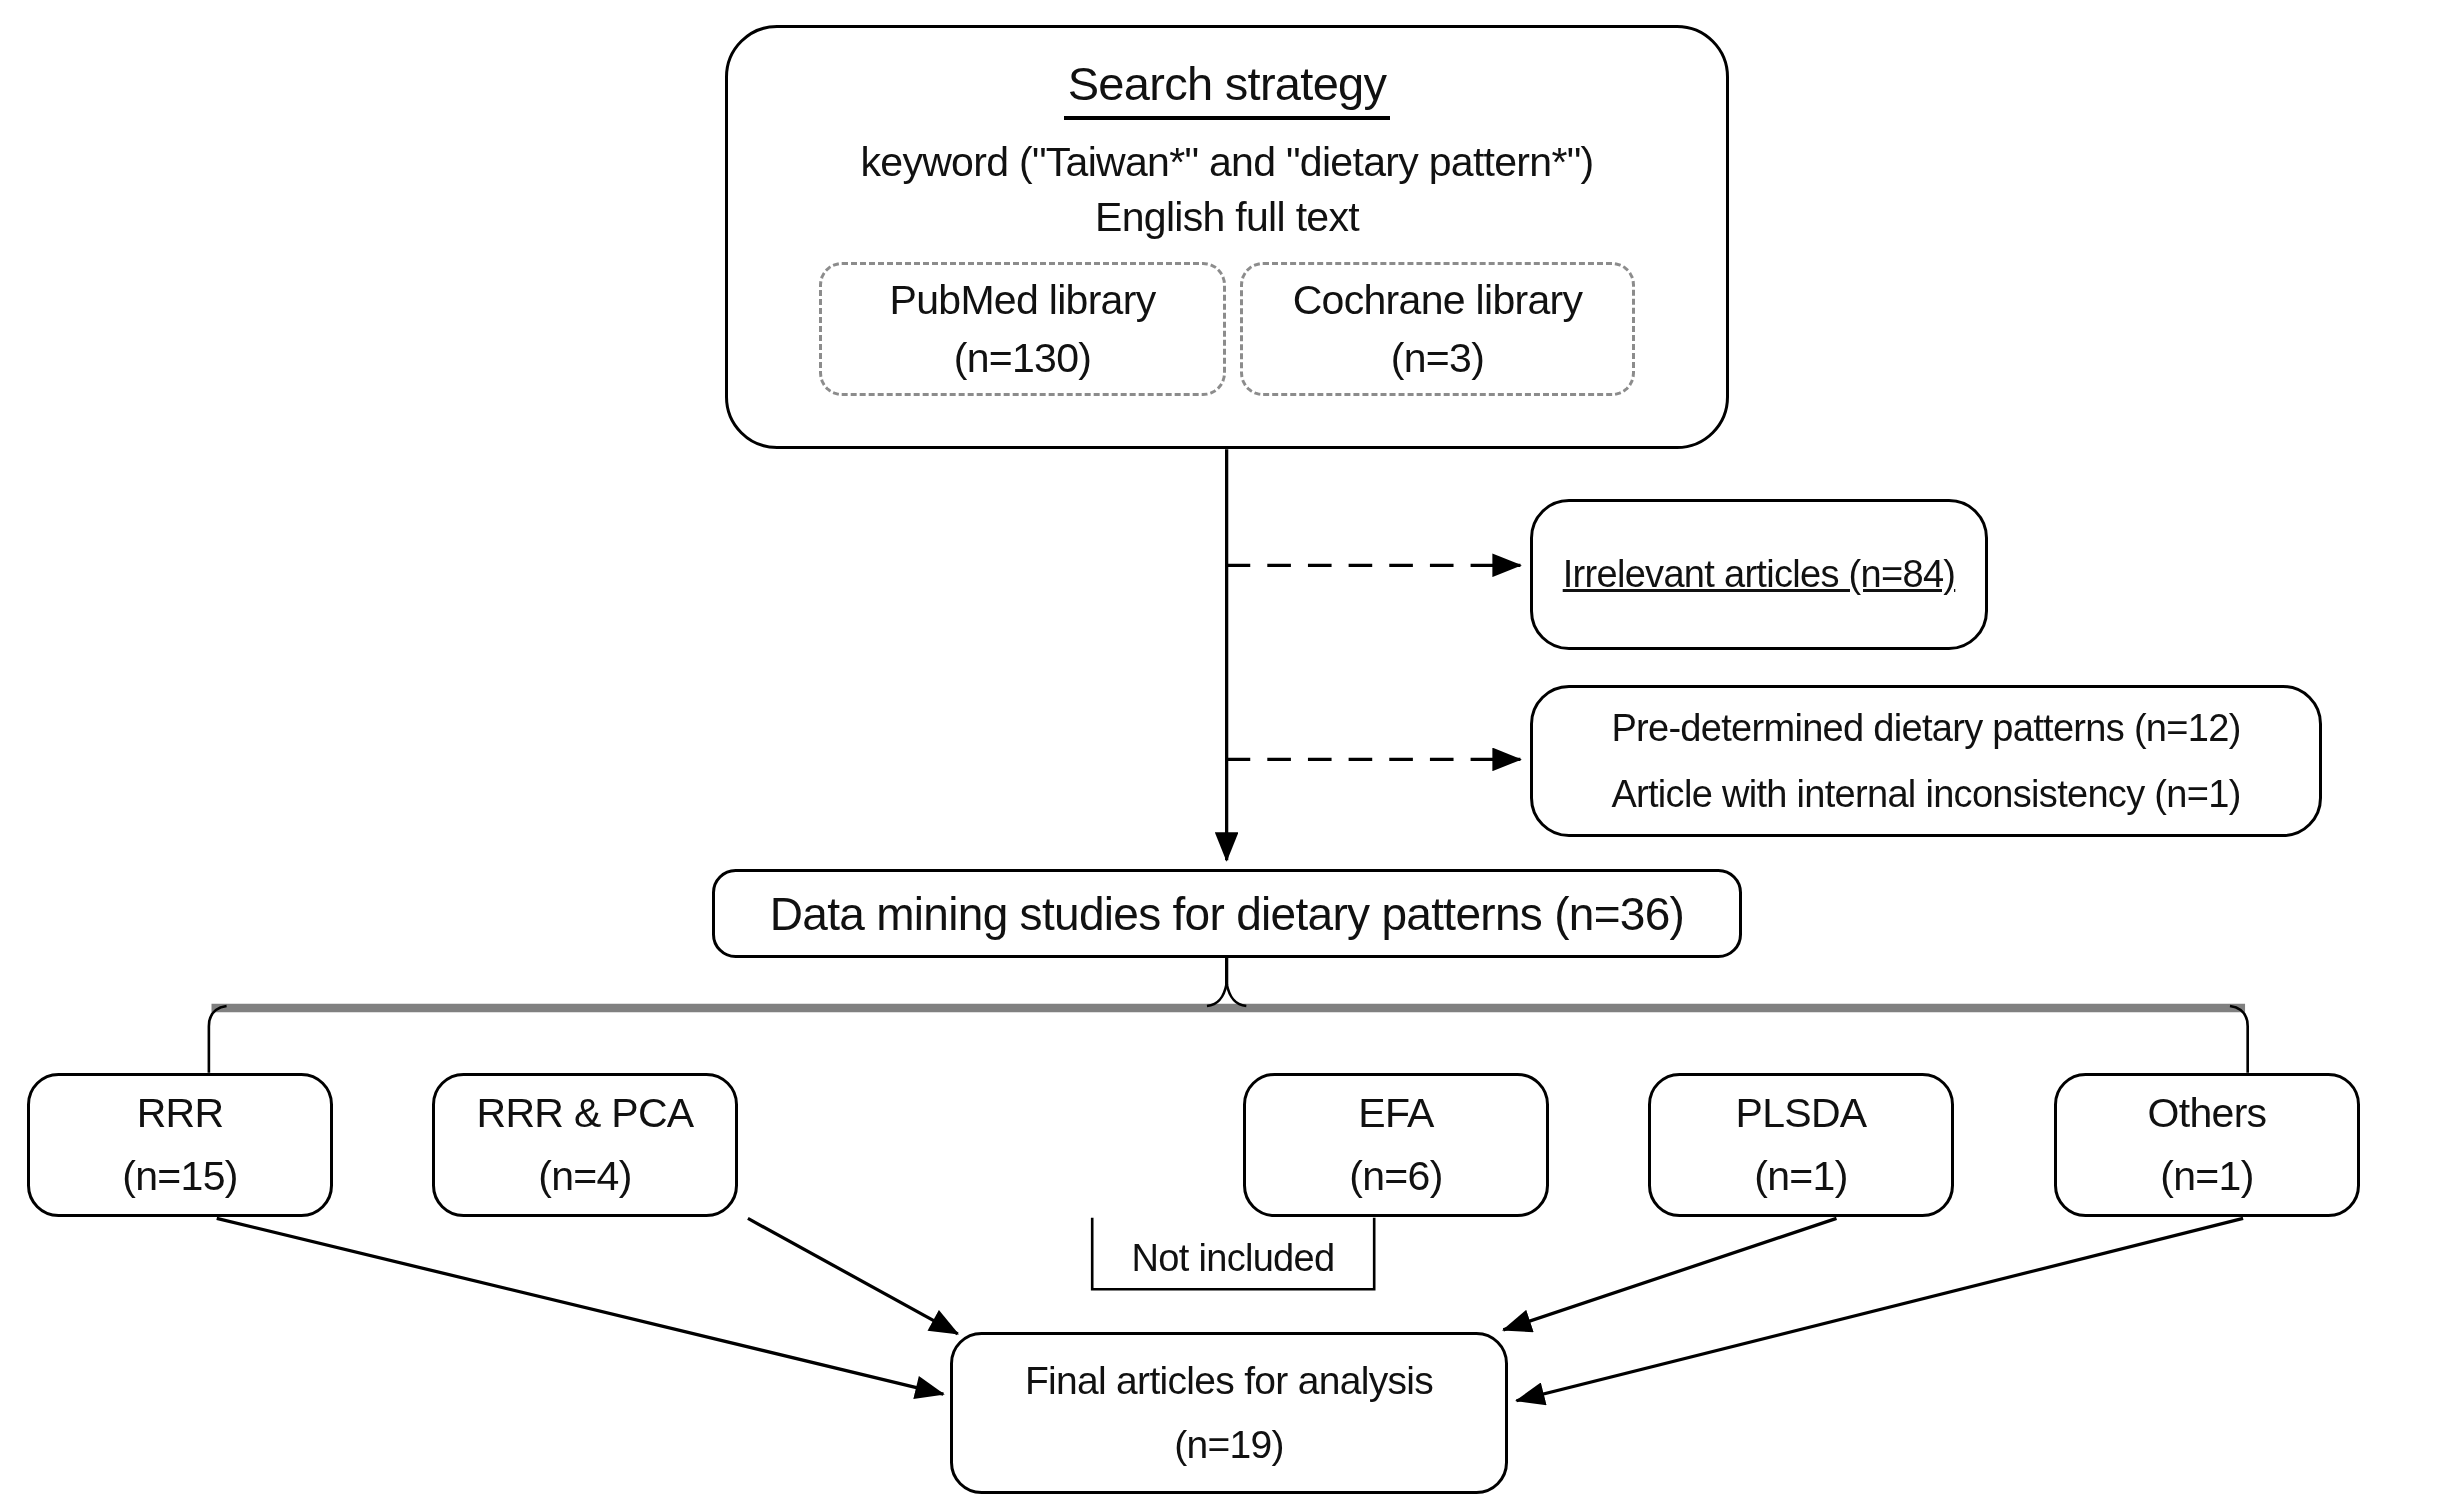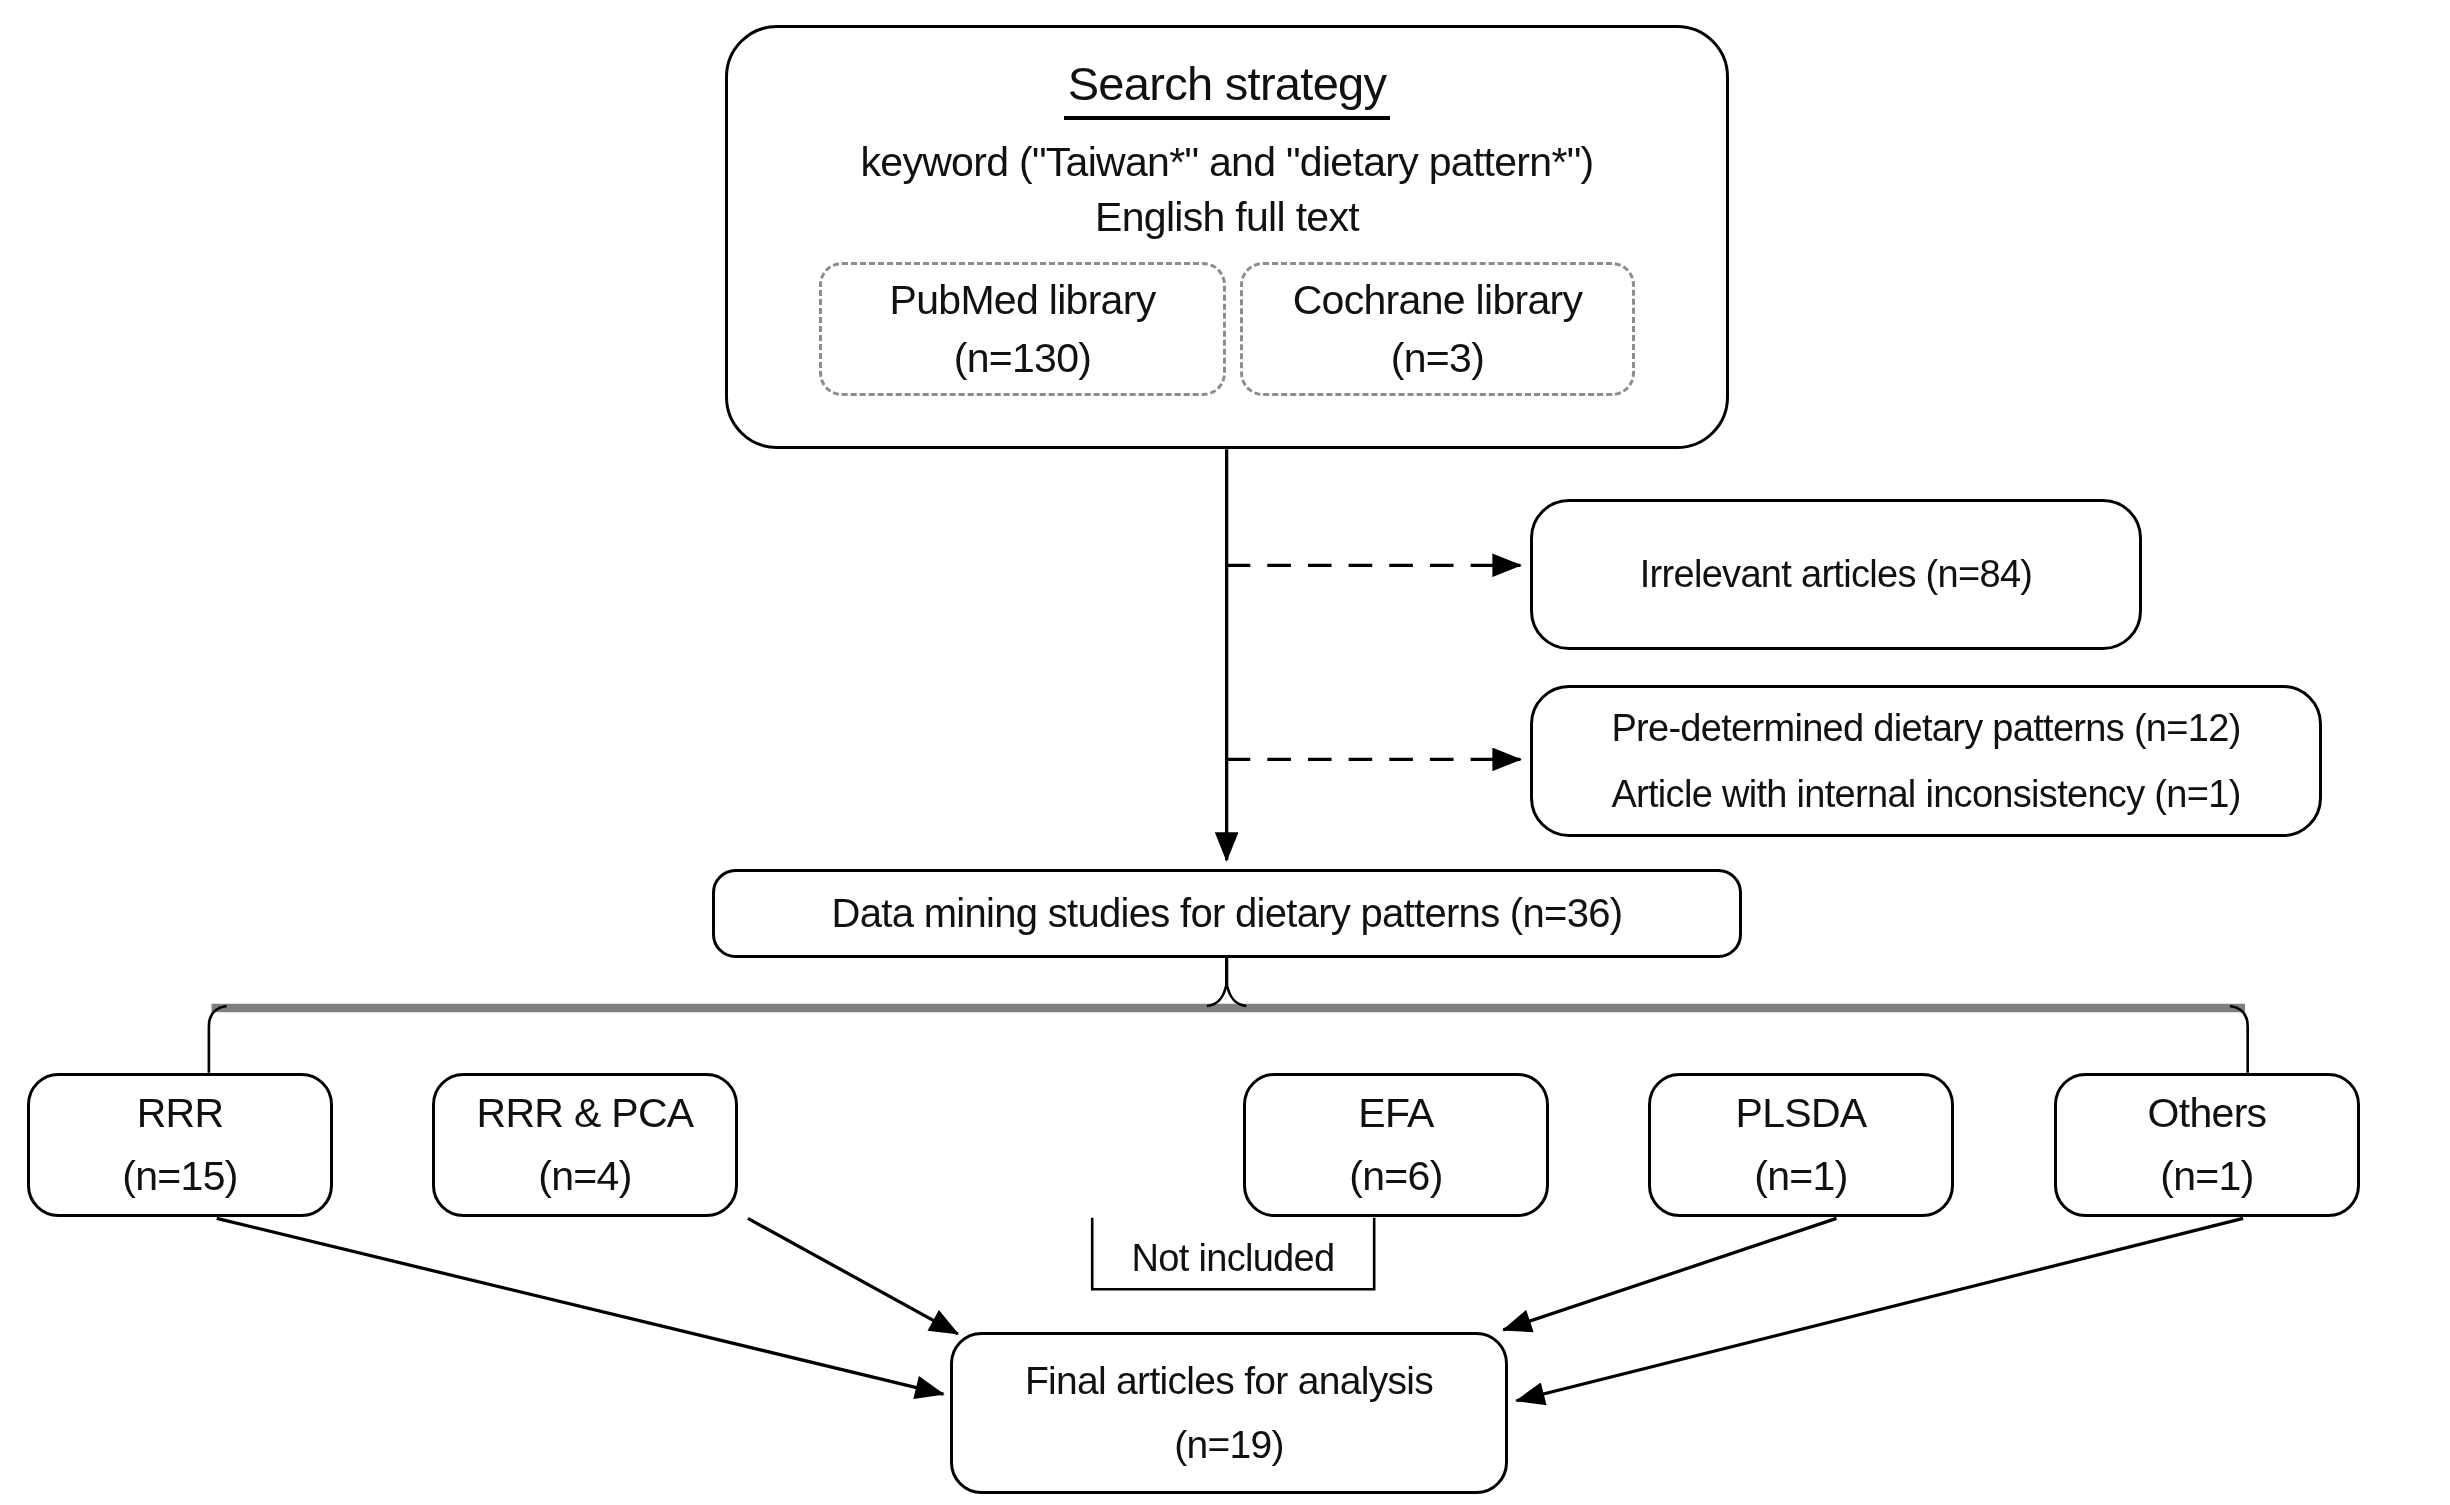--- a/index.html
+++ b/index.html
@@ -75,38 +75,39 @@
     align-items: center;
     justify-content: center;
     font-size: 41px;
     line-height: 58px;
   }
   .source-box.narrow { width: 395px; }
 
   
   .exclusion-1 {
     left: 1530px; top: 499px;
-    width: 612px; height: 151px;
+    width: 458px; height: 151px;
     border-radius: 39px;
     font-size: 38px;
+    text-decoration: underline;
   }
   .exclusion-2 {
     left: 1530px; top: 685px;
     width: 792px; height: 152px;
     border-radius: 39px;
     font-size: 38px;
     line-height: 66px;
   }
 
   
   .datamining-box {
     left: 712px; top: 869px;
     width: 1030px; height: 89px;
     border-radius: 23.6px;
-    font-size: 40px;
+    font-size: 46px;
   }
 
   
   .method-box {
     top: 1073px;
     width: 306px; height: 144px;
     border-radius: 31.5px;
     font-size: 41px;
     line-height: 63px;
   }

